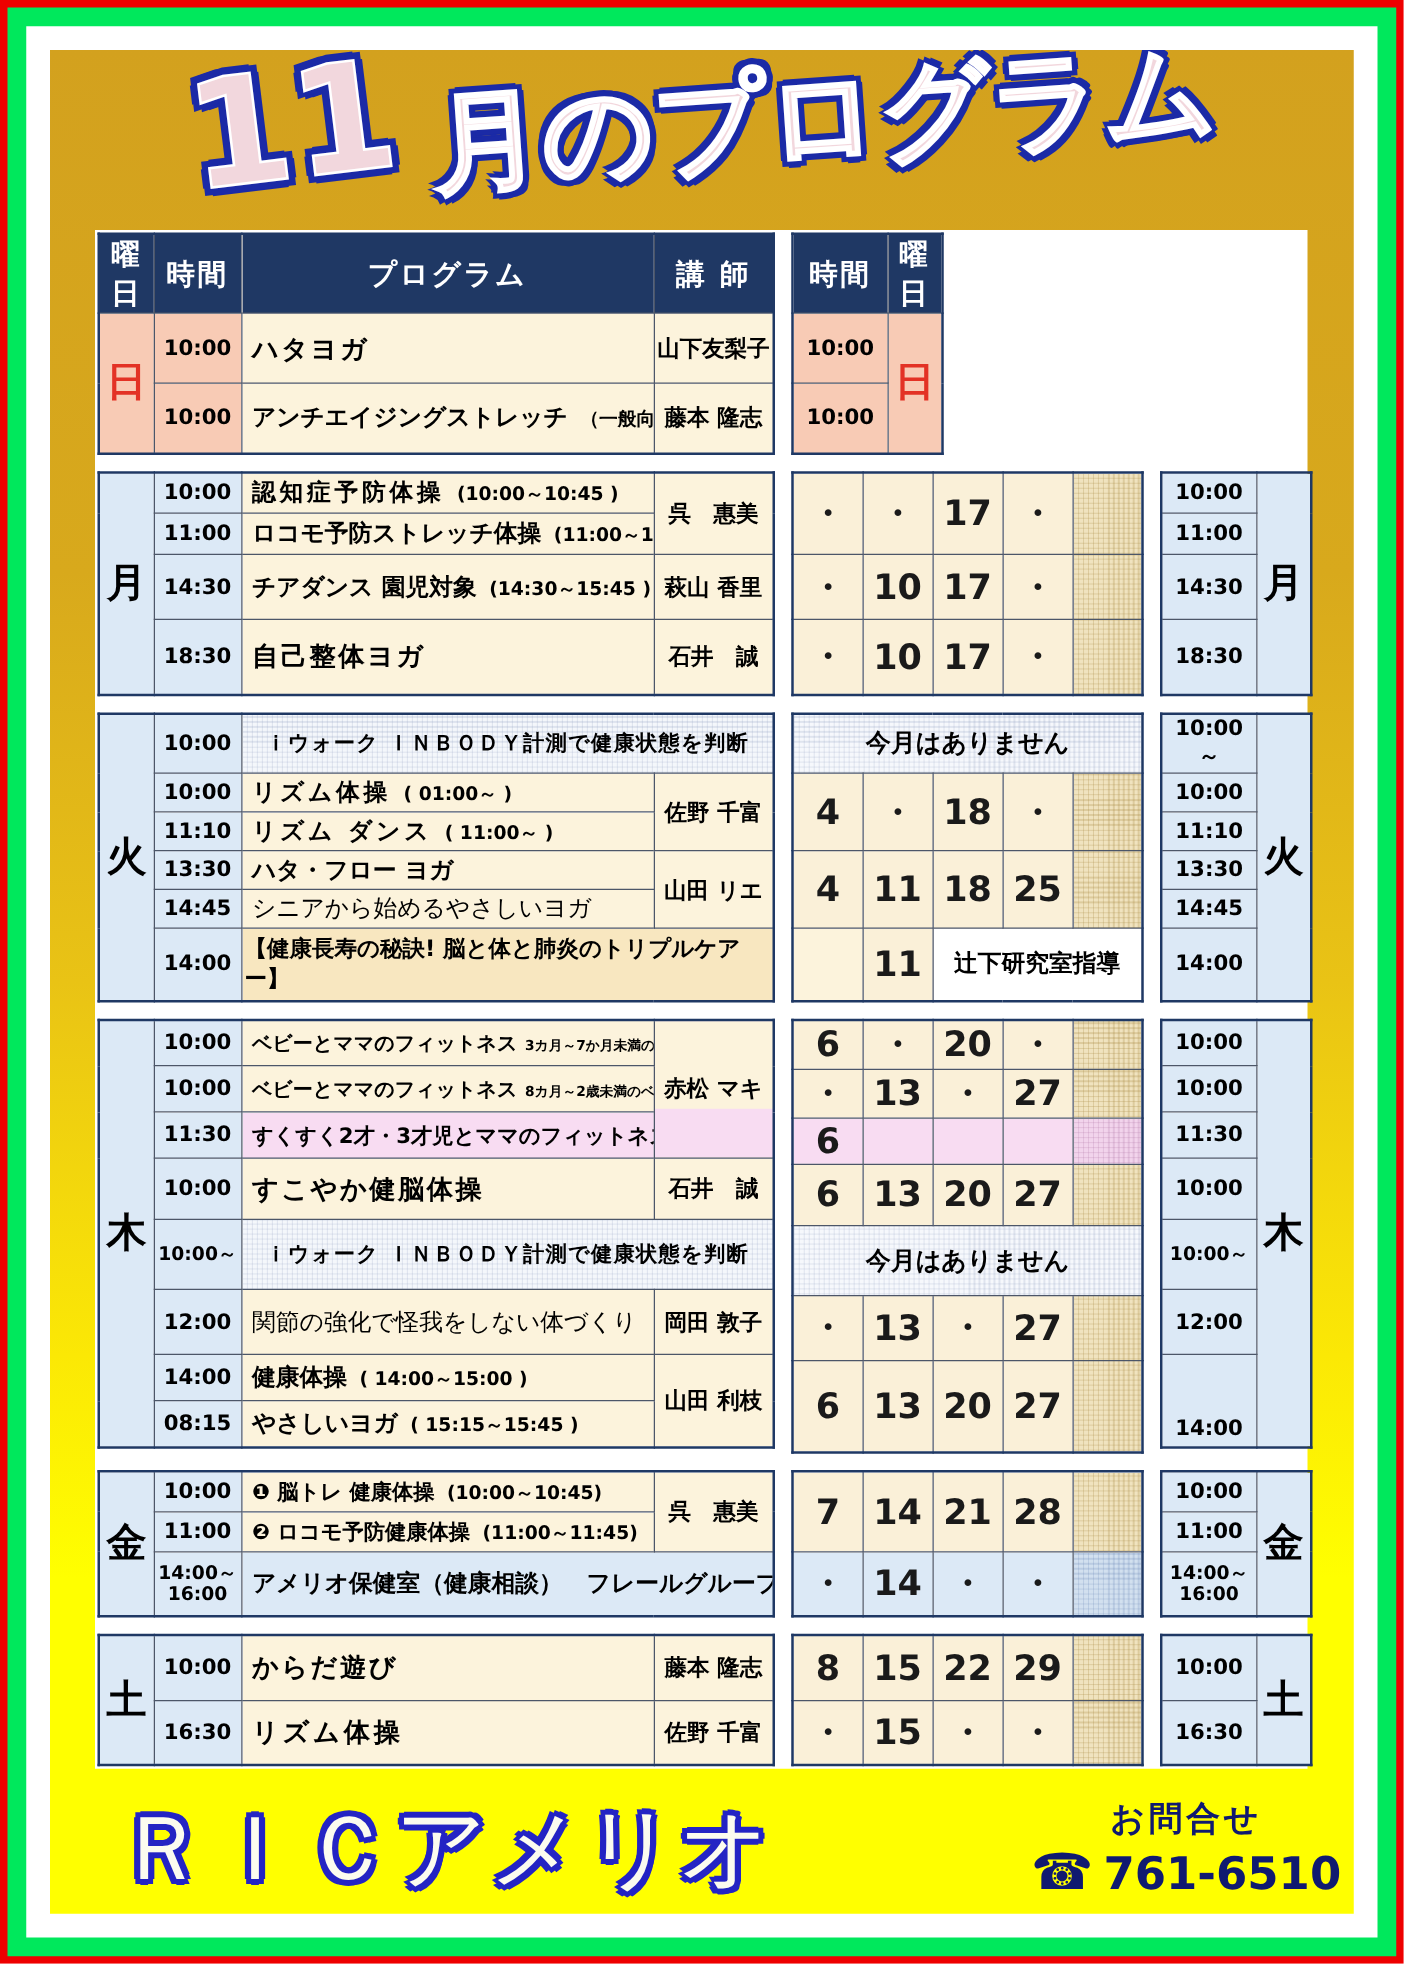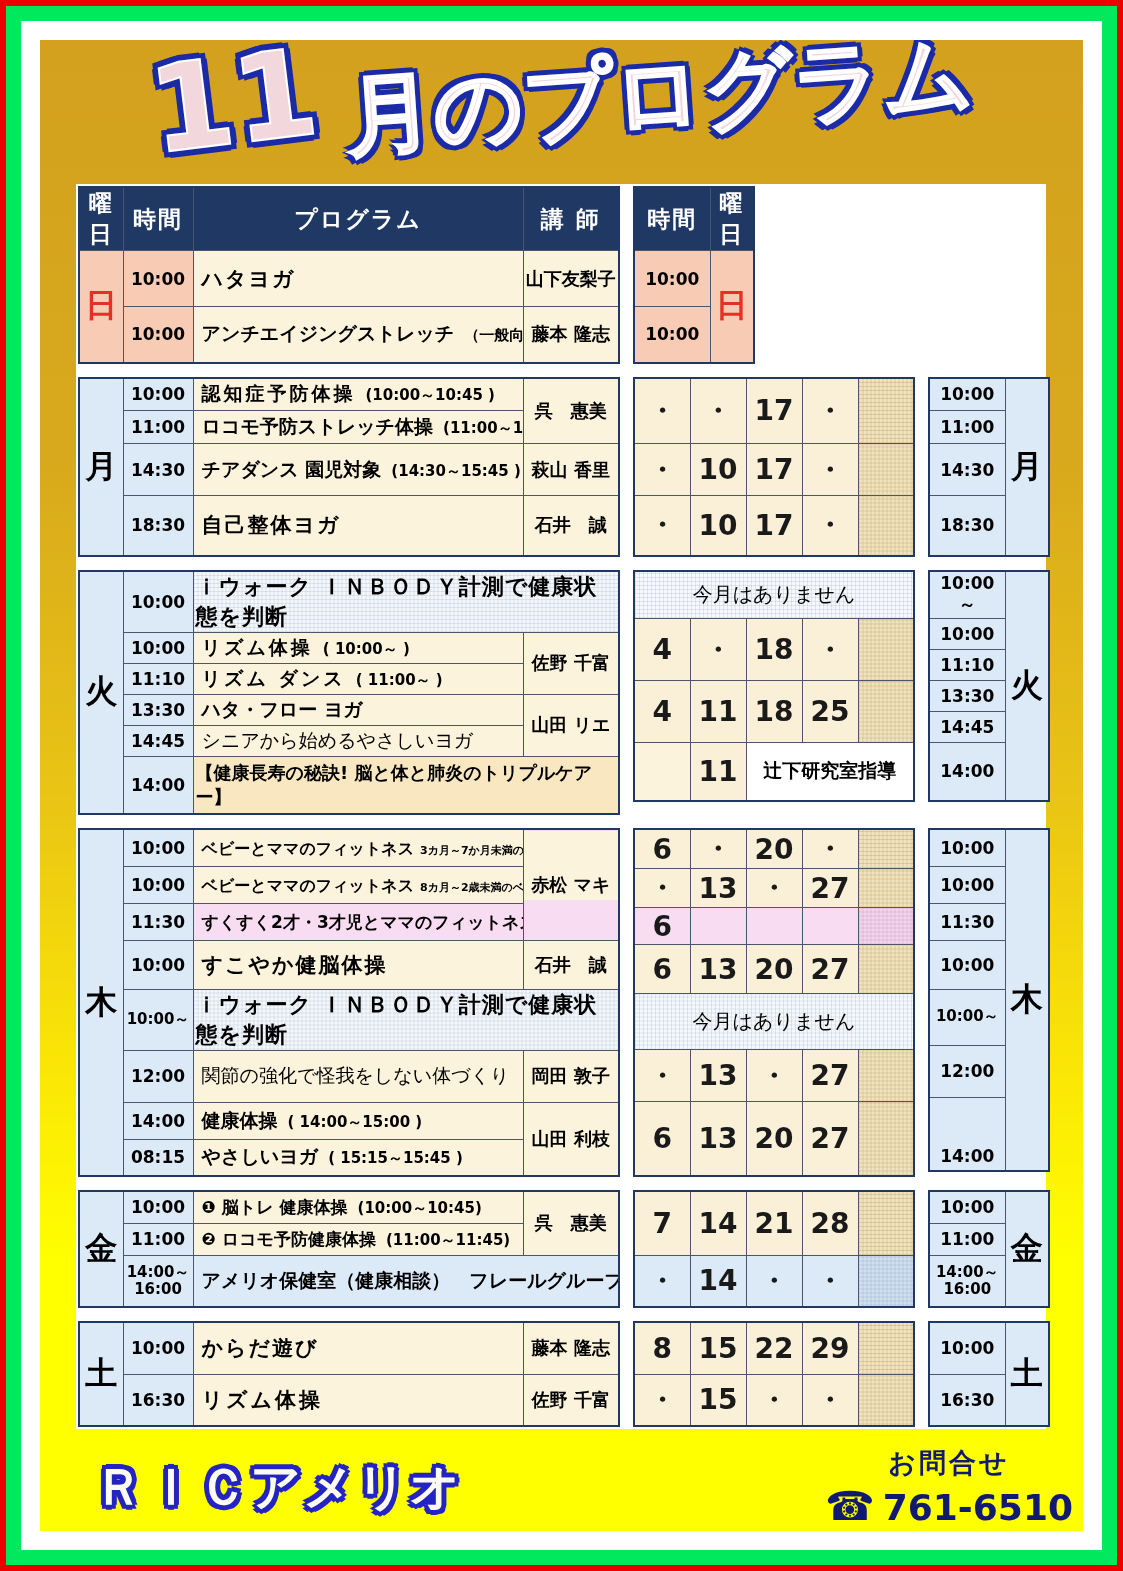--- a/index.html
+++ b/index.html
@@ -41,43 +41,43 @@
   .sp{letter-spacing:3px;}
   .pd{font-size:15px;font-weight:bold;margin-left:10px;}
   .pnote{font-size:11px;font-weight:bold;margin-left:6px;}
   .inst{background:#fcf3dc;font-size:18px;font-weight:bold;text-align:center;white-space:nowrap;}
   .inst2{background:linear-gradient(180deg,#fcf3dc 0%,#fcf3dc 64%,#f8dcf2 64%,#f8dcf2 100%);}
   .date{background:#faf0d8;font-size:28px;font-weight:bold;text-align:center;color:#1a1a1a;}
   .red{color:#e33225;}
   .hatch{background-color:#f0e3bf;
     background-image:repeating-linear-gradient(0deg,rgba(170,140,70,.28) 0 1px,transparent 1px 4px),
                      repeating-linear-gradient(90deg,rgba(170,140,70,.28) 0 1px,transparent 1px 4px);}
-  .iwalk{background-color:#f4f7fb;font-size:22px;text-align:left;letter-spacing:1px;
+  .iwalk{background-color:#f4f7fb;font-size:17px;text-align:center;letter-spacing:1px;
     background-image:repeating-linear-gradient(0deg,rgba(140,155,190,.22) 0 1px,transparent 1px 4px),
                      repeating-linear-gradient(90deg,rgba(140,155,190,.22) 0 1px,transparent 1px 4px);}
-  .na{background-color:#f6f8fc;font-size:20px;font-weight:normal;text-align:center;
+  .na{background-color:#f6f8fc;font-size:20px;font-weight:bold;text-align:center;
     background-image:repeating-linear-gradient(0deg,rgba(140,155,190,.22) 0 1px,transparent 1px 4px),
                      repeating-linear-gradient(90deg,rgba(140,155,190,.22) 0 1px,transparent 1px 4px);}
   .pink{background:#f8dcf2;}
   .pinkhatch{background-color:#f2d4ec;
     background-image:repeating-linear-gradient(0deg,rgba(170,110,160,.22) 0 1px,transparent 1px 4px),
                      repeating-linear-gradient(90deg,rgba(170,110,160,.22) 0 1px,transparent 1px 4px);}
   .lblue{background:#dce9f6;}
   .lbluehatch{background-color:#d2e0ef;
     background-image:repeating-linear-gradient(0deg,rgba(100,130,180,.22) 0 1px,transparent 1px 4px),
                      repeating-linear-gradient(90deg,rgba(100,130,180,.22) 0 1px,transparent 1px 4px);}
   .white-c{background:#ffffff;font-size:19px;font-weight:bold;text-align:center;}
   .trip{background:#f8e7c0;font-size:18px;}
   .blank{background:#fcf3dc;}
   .vbot{vertical-align:bottom;padding-bottom:4px;}
   
   .footer{display:flex;align-items:center;margin:16px 10px 0 30px;}
   .f-label{font-size:36px;font-weight:bold;color:#2a2ac8;letter-spacing:10px;white-space:nowrap;
     text-shadow:-3px -3px 0 #fff,3px -3px 0 #fff,-3px 3px 0 #fff,3px 3px 0 #fff,0 3px 0 #fff,0 -3px 0 #fff,3px 0 0 #fff,-3px 0 0 #fff,0 0 10px #c8c8c8;}
-  .f-name{font-size:50px;font-weight:bold;color:#fbfbef;margin-left:24px;white-space:nowrap;letter-spacing:2px;
+  .f-name{font-size:72px;font-weight:normal;color:#fbfbef;margin-left:24px;white-space:nowrap;letter-spacing:2px;
     text-shadow:-4px -4px 0 #2424c4,4px -4px 0 #2424c4,-4px 4px 0 #2424c4,4px 4px 0 #2424c4,-5px 0 0 #2424c4,5px 0 0 #2424c4,0 -5px 0 #2424c4,0 5px 0 #2424c4;}
   .f-contact{margin-left:auto;text-align:center;color:#101a70;white-space:nowrap;}
   .f-ask{font-size:27px;font-weight:bold;letter-spacing:3px;}
   .f-phone{font-size:36px;font-weight:bold;margin-top:2px;}
   .f-phone .ph-icon{font-size:40px;margin-right:8px;}
 </style>
 </head>
 <body>
 
 <div class="b-red">
@@ -235,21 +235,21 @@
                   <col style="width:96px">
                 </colgroup>
         <tbody>
                   <tr style="height:48px">
           <td class="day" rowspan="6">火</td>
           <td class="time">10:00</td>
           <td class="iwalk" colspan="2"><span class="pn">ｉウォーク ＩＮＢＯＤＹ計測で健康状態を判断</span></td>
         </tr>
         <tr style="height:31px">
           <td class="time">10:00</td>
-          <td class="prog"><span class="pn sp">リズム体操</span><span class="pd">( 10:00～ )</span></td>
+          <td class="prog"><span class="pn sp">リズム体操</span><span class="pd">( 01:00～ )</span></td>
           <td class="inst" rowspan="2">佐野 千富</td>
         </tr>
         <tr style="height:31px">
           <td class="time">11:10</td>
           <td class="prog"><span class="pn sp">リズム ダンス</span><span class="pd">( 11:00～ )</span></td>
         </tr>
         <tr style="height:31px">
           <td class="time">13:30</td>
           <td class="prog"><span class="pn">ハタ・フロー ヨガ</span></td>
           <td class="inst" rowspan="2">山田 リエ</td>

